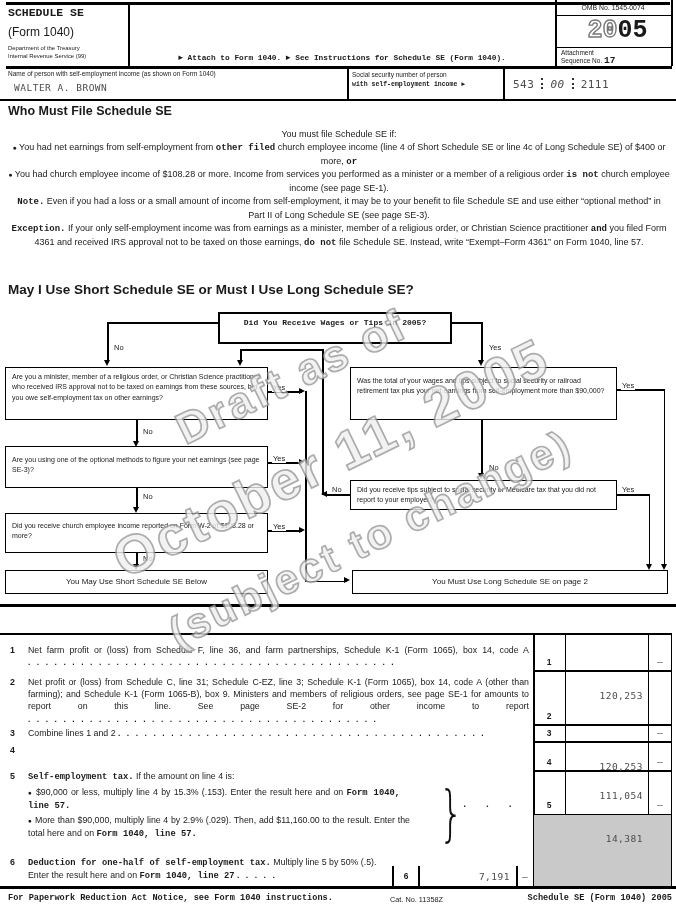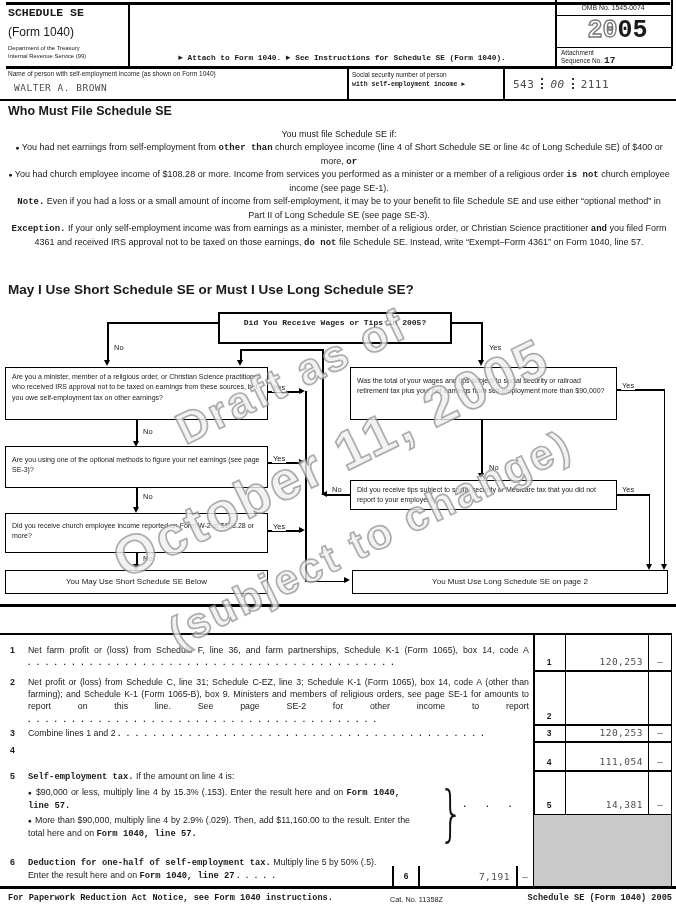--- a/index.html
+++ b/index.html
@@ -23,21 +23,21 @@
   .title { font-size:15.5px; font-weight:bold; }
   .hand { font-family:"DejaVu Sans Mono", monospace; color:#4d4d4d; letter-spacing:.5px; }
   .leader { font-weight:bold; letter-spacing:6.5px; font-size:8.5px; }
   .fbox { position:absolute; border:1.5px solid #000; background:#fff; font-size:7px; line-height:10.3px; padding:4px 6px; }
   .rbox { position:absolute; border:2px solid #000; background:#fff; }
   .lbl { position:absolute; font-size:7.5px; background:#fff; padding:0 1px; }
   .arr-d { position:absolute; width:0; height:0; border-left:3.5px solid transparent; border-right:3.5px solid transparent; border-top:6.5px solid #000; }
   .arr-r { position:absolute; width:0; height:0; border-top:3.5px solid transparent; border-bottom:3.5px solid transparent; border-left:6.5px solid #000; }
   .arr-l { position:absolute; width:0; height:0; border-top:3.5px solid transparent; border-bottom:3.5px solid transparent; border-right:6.5px solid #000; }
   .num-cell { position:absolute; width:32px; text-align:center; font-weight:bold; font-size:8.5px; }
-  .val-cell { position:absolute; width:78px; text-align:right; font-size:9.5px; }
+  .val-cell { position:absolute; width:78px; text-align:right; font-size:9.5px;margin-top:34px; }
   .cents-cell { position:absolute; width:24px; text-align:center; font-size:9.5px; }
   .linenum { position:absolute; left:10px; width:14px; font-weight:bold; font-size:8.8px; }
   .watermark { position:absolute; left:0px; top:322px; width:676px; height:300px;
                transform:rotate(-26deg); text-align:center; pointer-events:none;
                font-weight:bold; letter-spacing:3px; opacity:.8; z-index:50;
                color:#efefef; -webkit-text-stroke:1.7px #989898; }
   .wm1 { font-size:44px; line-height:88px; }
   .wm2 { font-size:54px; line-height:92px; }
   .wm3 { font-size:42px; line-height:88px; }
   .ssn-sep { display:inline-block; width:2px; height:11px; border-left:2.5px dotted #333; margin:0 7px; vertical-align:-1px; }
@@ -80,21 +80,21 @@
     <span>Social security number of person</span><br>
     <span class="b">with self-employment income ►</span>
   </div>
   <div class="abs hand" style="left:513px;top:78px;font-size:11px;">
     <span>543</span><span class="ssn-sep"></span><span style="font-style:italic;">00</span><span class="ssn-sep"></span><span>2111</span>
   </div>
   <div class="hline" style="left:0px;top:99px;width:676px;"></div>
 
   <div class="abs h1" style="left:8px;top:104px;">Who Must File Schedule SE</div>
   <div class="abs t9" style="left:8px;top:128px;width:662px;">You must file Schedule SE if:</div>
-  <div class="abs t9 j" style="left:8px;top:141px;width:662px;"><span style="font-size:7px;">●</span><span> You had net earnings from self-employment from </span><span class="b">other than</span><span> church employee income (line 4 of Short Schedule SE or line 4c of Long Schedule SE) of $400 or more, </span><span class="b">or</span></div>
+  <div class="abs t9 j" style="left:8px;top:141px;width:662px;"><span style="font-size:7px;">●</span><span> You had net earnings from self-employment from </span><span class="b">other filed</span><span> church employee income (line 4 of Short Schedule SE or line 4c of Long Schedule SE) of $400 or more, </span><span class="b">or</span></div>
   <div class="abs t9 j" style="left:8px;top:168px;width:662px;"><span style="font-size:7px;">●</span><span> You had church employee income of $108.28 or more. Income from services you performed as a minister or a member of a religious order </span><span class="b">is not</span><span> church employee income (see page SE-1).</span></div>
   <div class="abs t9 j" style="left:8px;top:195px;width:662px;"><span class="b">Note.</span><span> Even if you had a loss or a small amount of income from self-employment, it may be to your benefit to file Schedule SE and use either “optional method” in Part II of Long Schedule SE (see page SE-3).</span></div>
   <div class="abs t9 j" style="left:8px;top:222px;width:662px;"><span class="b">Exception.</span><span> If your only self-employment income was from earnings as a minister, member of a religious order, or Christian Science practitioner </span><span class="b">and</span><span> you filed Form 4361 and received IRS approval not to be taxed on those earnings, </span><span class="b">do not</span><span> file Schedule SE. Instead, write “Exempt–Form 4361” on Form 1040, line 57.</span></div>
 
   <div class="abs h2" style="left:8px;top:282px;">May I Use Short Schedule SE or Must I Use Long Schedule SE?</div>
 
   <div class="rbox c b" style="left:218px;top:312px;width:234px;height:32px;font-size:8px;line-height:18px;">Did You Receive Wages or Tips in 2005?</div>
 
   <div class="hline" style="left:107px;top:322px;width:111px;"></div>
   <div class="vline" style="left:107px;top:322px;height:39px;"></div>

